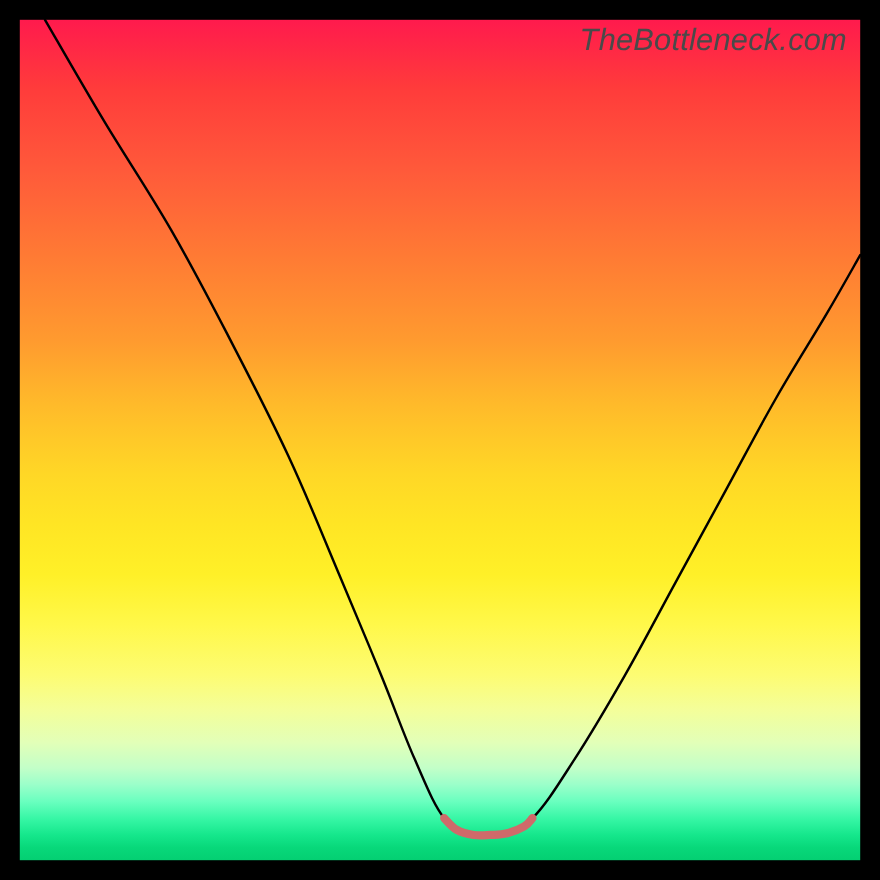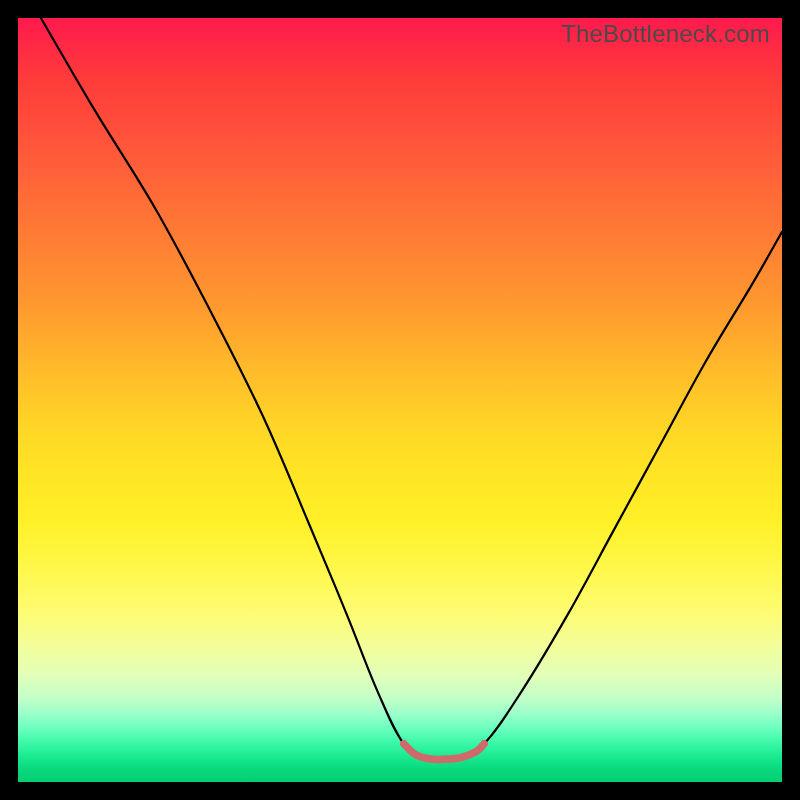--- a/index.html
+++ b/index.html
@@ -43,25 +43,26 @@
       #38f7a6 95%,
       #15e78c 97%,
       #08d87a 98.5%,
       #04cf72 100%
     );
   }
   .watermark {
     position: absolute;
     top: 2px;
     right: 12px;
-    font-size: 24px;
+    font-size: 28px;
     font-weight: 500;
     color: #4a4a4a;
     letter-spacing: 0.2px;
     user-select: none;
+    font-style: italic;
   }
   svg.curve {
     position: absolute;
     left: 0;
     top: 0;
     width: 764px;
     height: 764px;
     overflow: visible;
   }
   .main-line {

